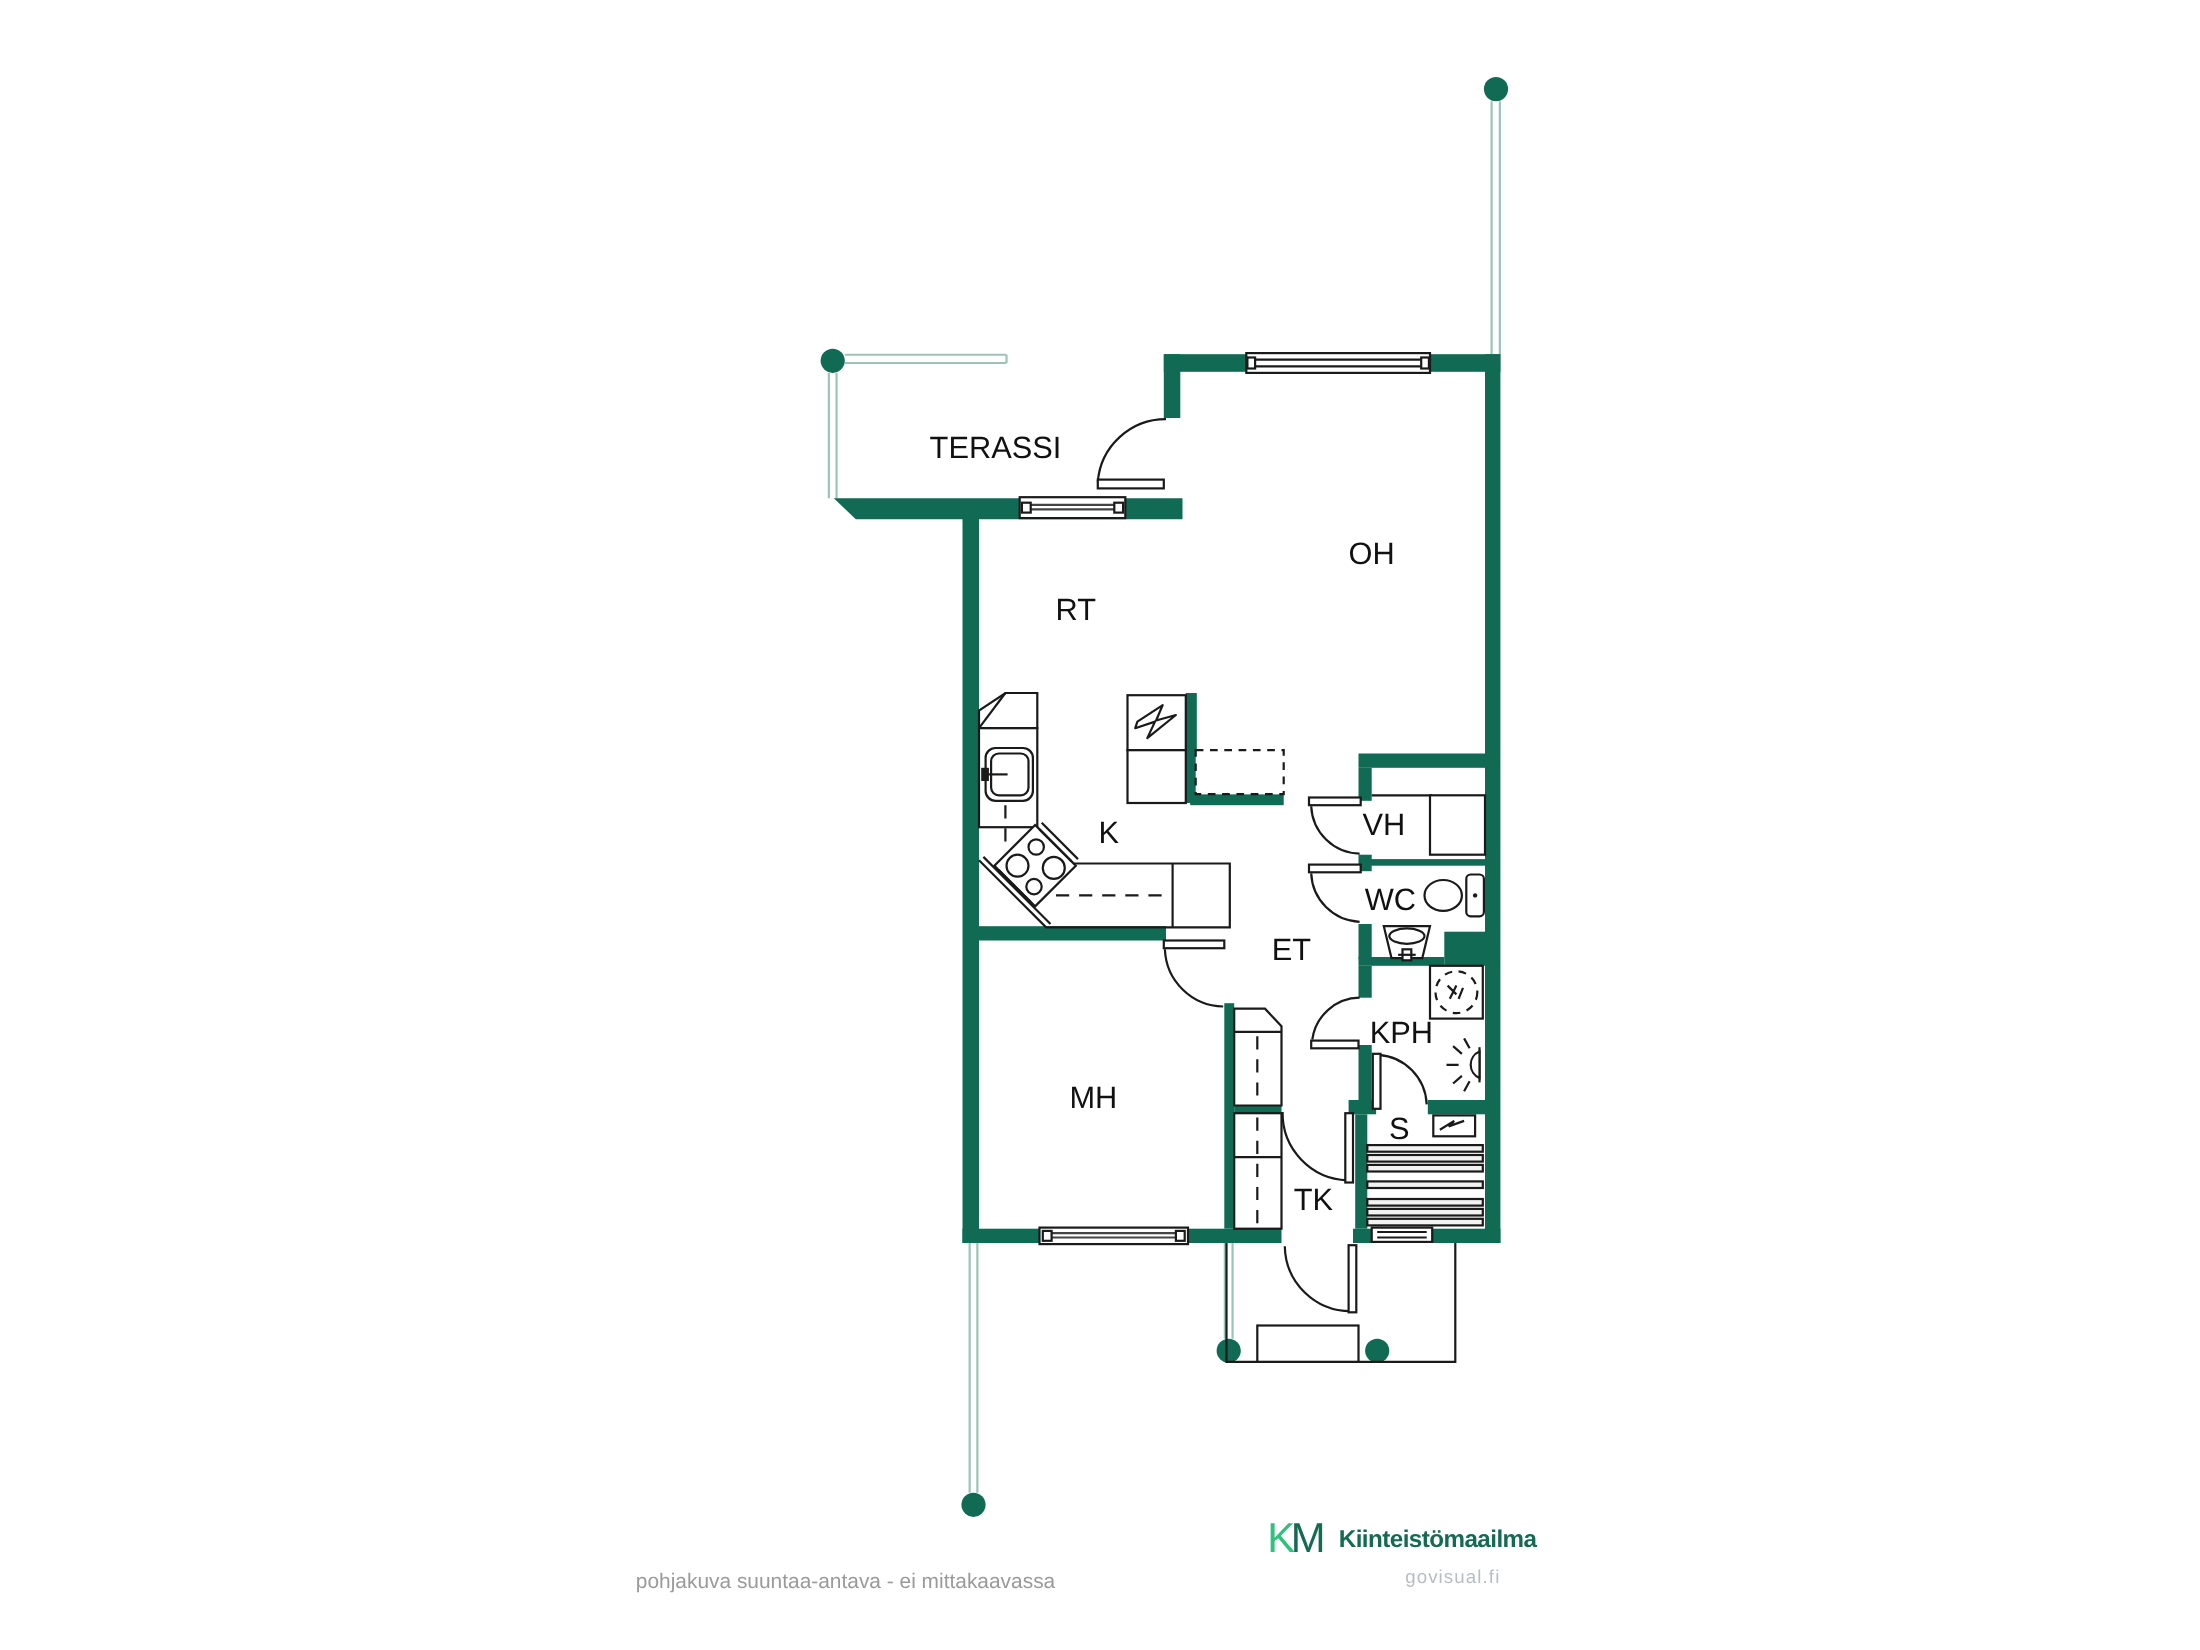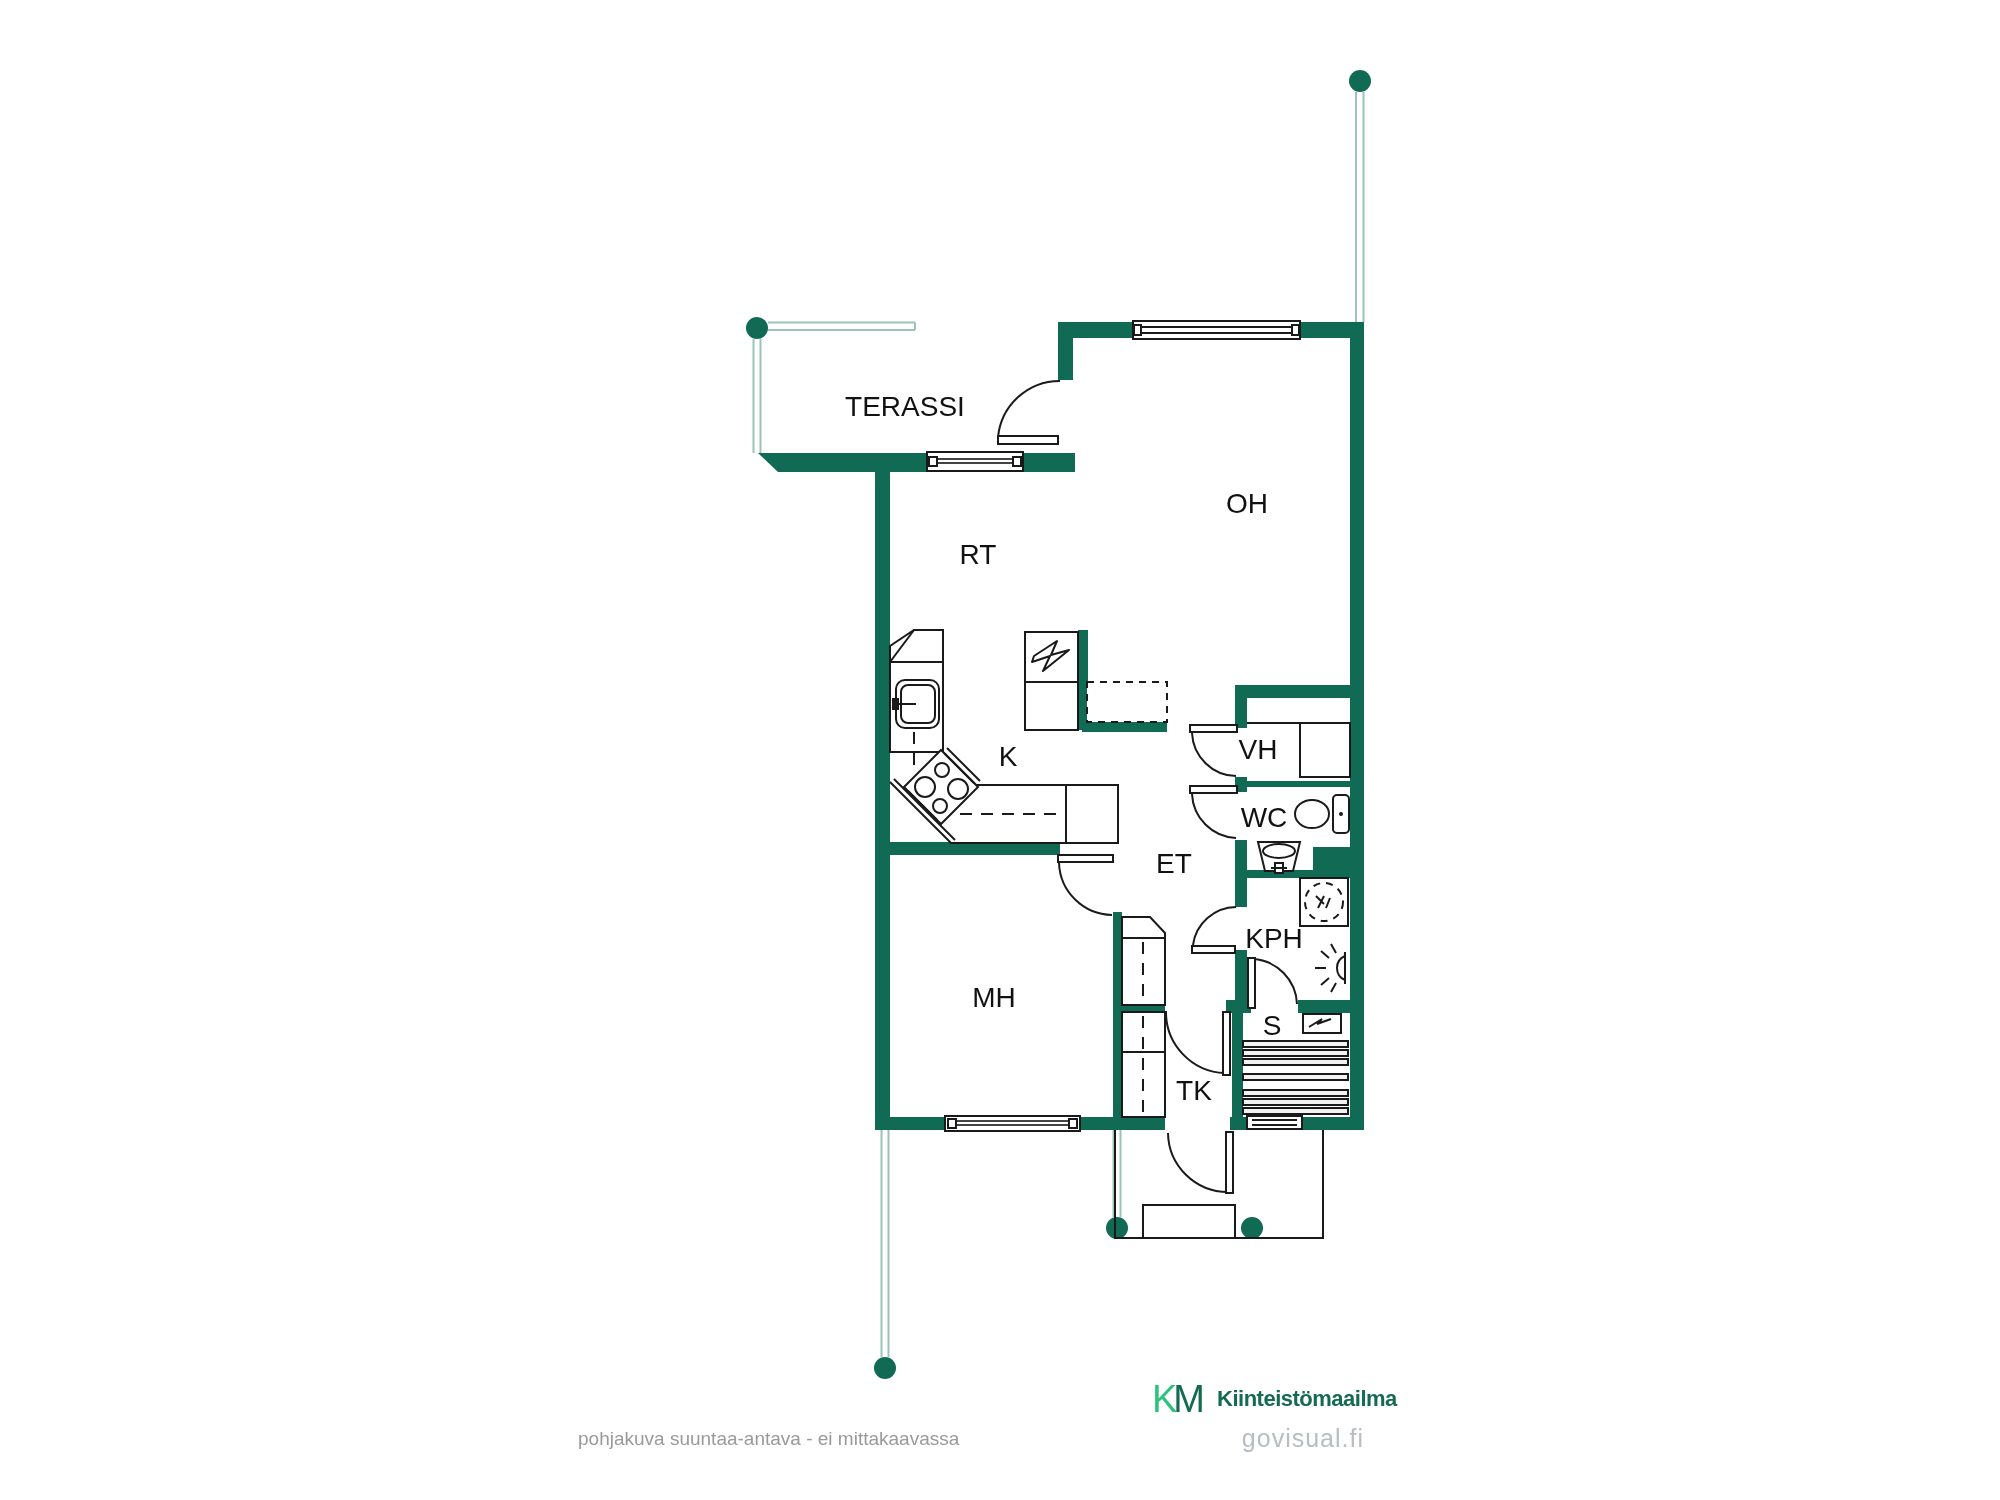--- a/index.html
+++ b/index.html
@@ -22,21 +22,21 @@
   .sliderw{stroke:#fff;stroke-width:2;}
   .leaf{fill:#fff;stroke:var(--line);stroke-width:2;}
   .slat{fill:#f2f2f2;stroke:var(--line);stroke-width:2;}
   .room-label{font-family:"Liberation Sans", sans-serif;font-size:28px;fill:#111;text-anchor:middle;}
   .footer-disclaimer{position:absolute;left:578px;top:1428px;font-size:19px;color:var(--muted);text-align:right;}
   .brand{position:absolute;left:1152px;top:1380px;display:flex;align-items:center;}
   .brand-mark{font-size:38px;font-weight:400;letter-spacing:-4px;line-height:1;}
   .brand-mark .k{color:var(--brand-mint);} .brand-mark .m{color:var(--brand-dark);}
   .brand-name{font-size:22px;font-weight:700;color:var(--brand-dark);margin-left:16px;letter-spacing:-0.5px;}
   .watermark{position:absolute;left:1168px;top:1424px;width:196px;text-align:right;
-             font-size:25px;color:var(--watermark-gray);letter-spacing:1px;}
+             font-size:17px;color:var(--watermark-gray);letter-spacing:1px;}
 </style>
 </head>
 <body>
 
 <div class="stage">
 <svg width="2000" height="1500" viewBox="0 0 2000 1500">
 
   <g>
     <path class="guide" d="M768,322.5 H915 M768,330 H915 M915,322.5 V330"></path>
     <path class="guide" d="M753.5,339 V453 M760.5,339 V453"></path>

